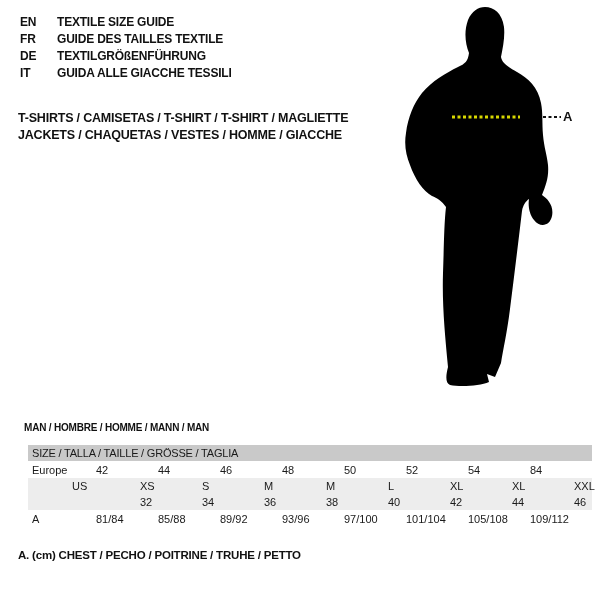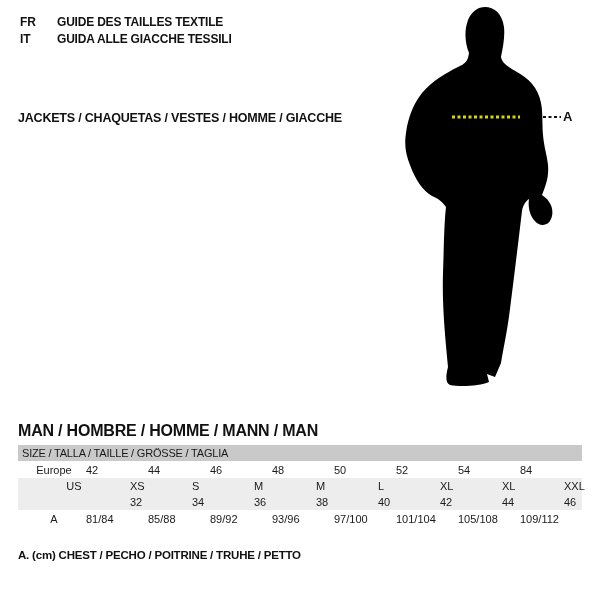--- a/index.html
+++ b/index.html
@@ -12,57 +12,66 @@
   .lang-row{display:flex;height:17px;line-height:17px;font-size:12px;font-weight:bold;letter-spacing:-0.2px;}
   .lang-code{width:37px;flex:0 0 37px;}
   
   .categories{position:absolute;left:18px;top:110px;}
   .category-line{height:17px;line-height:17px;font-size:12.5px;font-weight:bold;letter-spacing:-0.2px;}
   
   .figure-area{position:absolute;left:0;top:0;width:600px;height:410px;}
   .figure-area svg{position:absolute;left:390px;top:5px;}
   .measure-label{position:absolute;left:563px;top:109px;font-size:13px;font-weight:bold;}
   
-  .gender{position:absolute;left:18px;top:422px;font-size:16px;font-weight:bold;letter-spacing:-0.2px;}
+  .gender{position:absolute;left:24px;top:422px;font-size:10px;font-weight:bold;letter-spacing:-0.2px;}
   
   table.size-table{
-    position:absolute;left:18px;top:445px;width:564px;
+    position:absolute;left:28px;top:445px;width:564px;
     border-collapse:collapse;table-layout:fixed;font-size:11px;
   }
   table.size-table th{
     background:var(--header-bg,#c9c9c9);font-weight:normal;text-align:left;
     height:15px;padding:0 0 0 4px;font-size:11px;letter-spacing:-0.2px;color:#1a1a1a;
   }
   table.size-table td{padding:0;text-align:left;color:#1a1a1a;}
-  table.size-table td.rowlabel{text-align:center;padding-left:4px;margin-left:20px;}
+  table.size-table td.rowlabel{text-align:left;padding-left:4px;margin-left:20px;}
   table.size-table tr.stripe td{background:var(--stripe-bg,#ededed);padding-left:44px;}
   table.size-table col.labelcol{width:68px;}
   table.size-table tr{height:16px;}
   table.size-table tr.r0{height:17px;}
   table.size-table tr.r3{height:18px;}
   
   .footnote{position:absolute;left:18px;top:549px;font-size:11.5px;font-weight:bold;letter-spacing:-0.2px;}
 </style>
 </head>
 <body>
 
 <div class="page">
 
   <div class="lang-list" id="langList">
       <div class="lang-row">
+        <span class="lang-code">EN</span>
+        <span>TEXTILE SIZE GUIDE</span>
+      </div>
+      <div class="lang-row">
         <span class="lang-code">FR</span>
         <span>GUIDE DES TAILLES TEXTILE</span>
+      </div>
+      <div class="lang-row">
+        <span class="lang-code">DE</span>
+        <span>TEXTILGRÖßENFÜHRUNG</span>
       </div>
       <div class="lang-row">
         <span class="lang-code">IT</span>
         <span>GUIDA ALLE GIACCHE TESSILI</span>
       </div>
     </div>
 
   <div class="categories" id="catList">
+      <div class="category-line">T-SHIRTS / CAMISETAS / T-SHIRT / T-SHIRT / MAGLIETTE</div>
       <div class="category-line">JACKETS / CHAQUETAS / VESTES / HOMME / GIACCHE</div>
     </div>
 
   <div class="figure-area">
     <svg width="200" height="395" viewBox="0 0 200 395" aria-hidden="true">
       <path fill="#000" d="M95,2
            C104,2 112,8 114,22
            C115,32 113,42 111,52
            C112,58 118,62 127,67
            C138,73 148,82 151,98

